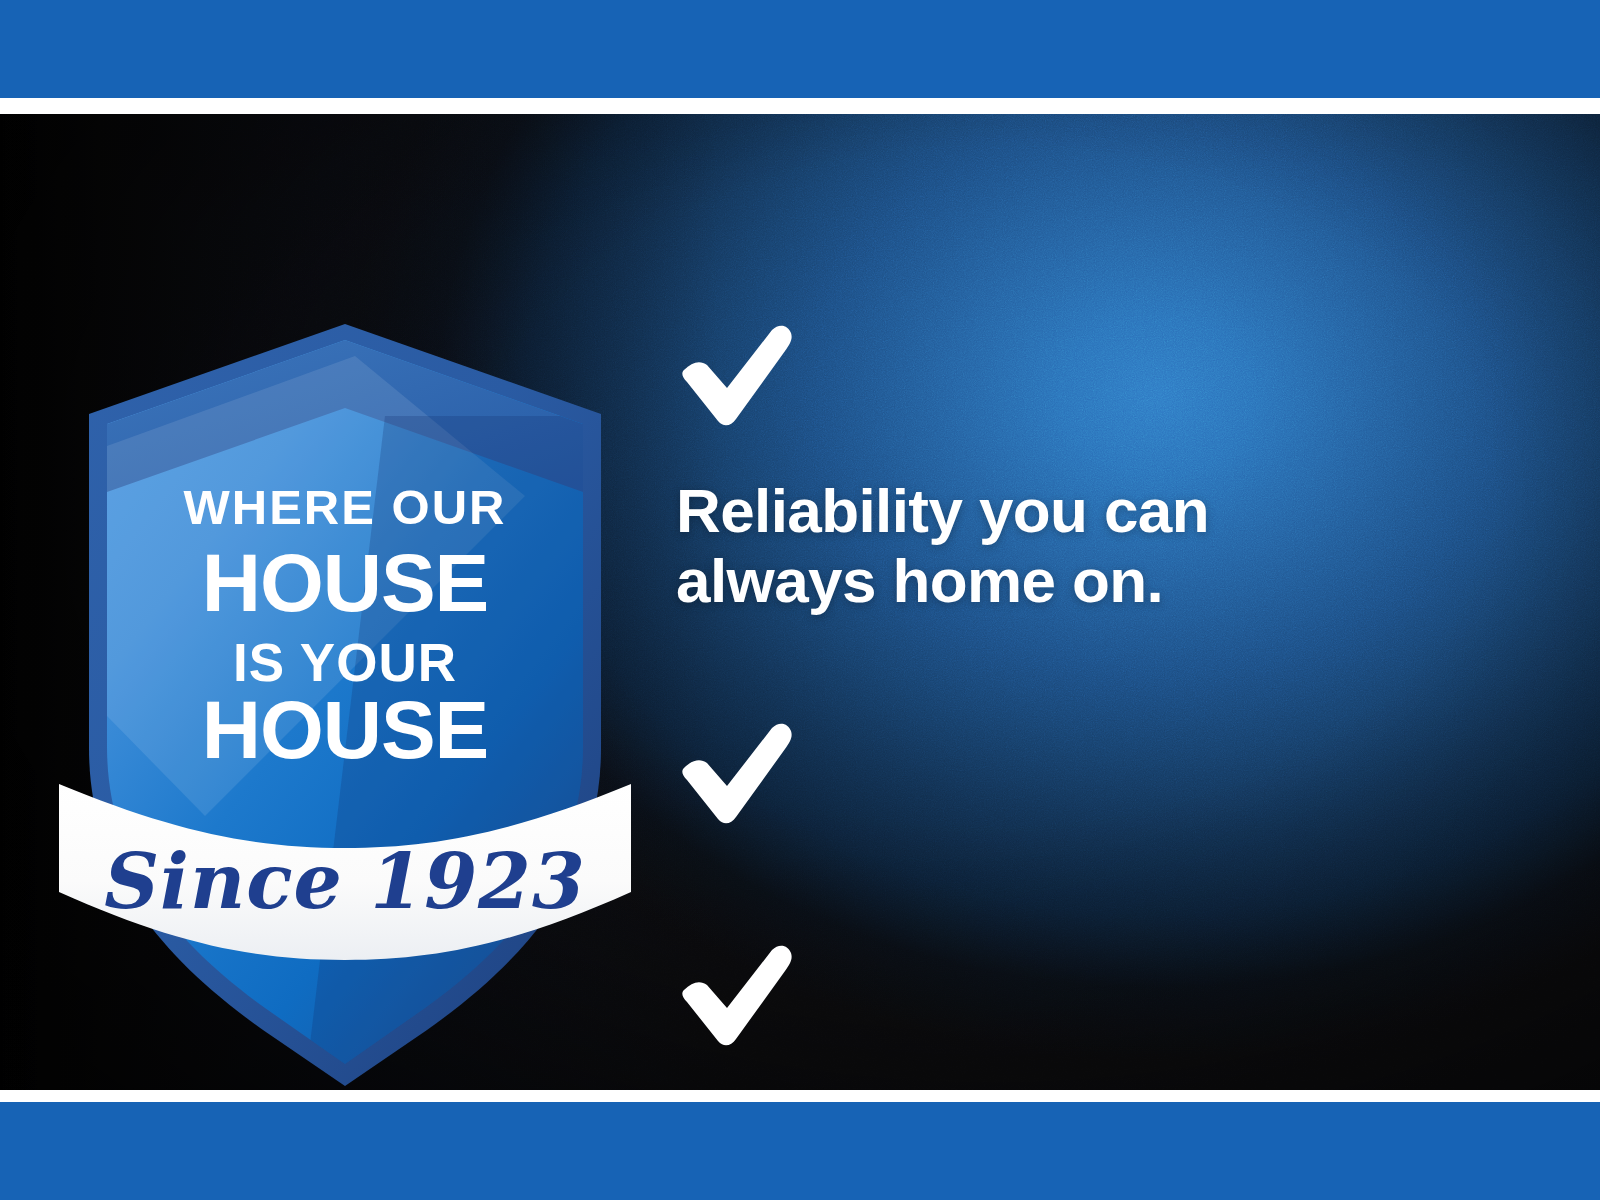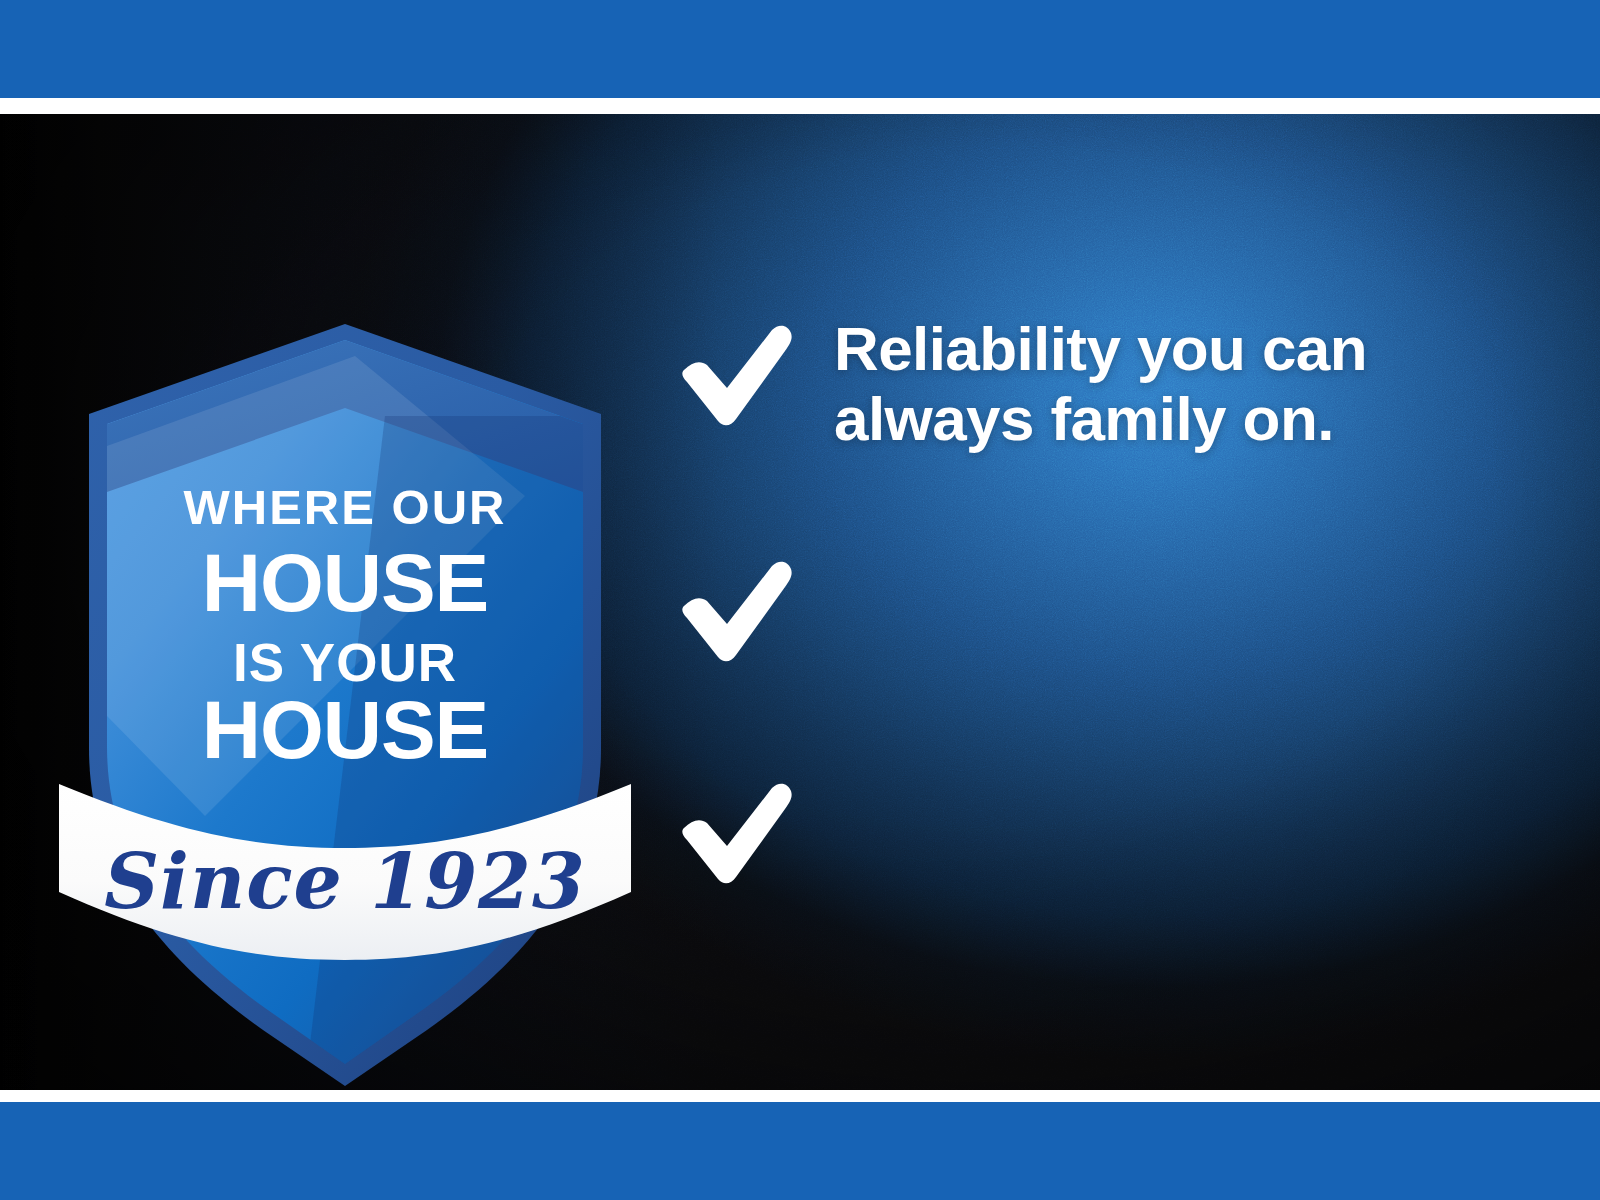--- a/index.html
+++ b/index.html
@@ -142,20 +142,21 @@
     position: absolute;
     left: 676px;
     top: 200px;
     width: 840px;
   }
   .benefit {
     position: relative;
     display: flex;
     align-items: flex-start;
     gap: 40px;
+    flex-direction: column;
   }
   .benefit + .benefit { margin-top: 94px; }
   .b2 { margin-top: 96px !important; }
   .b3 { margin-top: 100px !important; }
 
   .check {
     flex: 0 0 auto;
     width: 118px;
     height: 118px;
     margin-top: 4px;
@@ -276,21 +277,21 @@
       <div class="benefit">
         <div class="check">
           <svg viewBox="0 0 118 118" xmlns="http://www.w3.org/2000/svg">
             <path d="M8 52 C16 44 24 42 31 47 L51 70 L96 12
                      C103 5 112 7 115 15 C117 21 114 26 109 33
                      L60 101 C55 108 48 110 42 103 L11 64 C6 59 5 55 8 52 Z" fill="#ffffff"></path>
           </svg>
         </div>
         <div class="benefit-text">
           <span class="ln">Reliability you can</span>
-          <span class="ln">always family on.</span>
+          <span class="ln">always home on.</span>
         </div>
       </div>
 
       <div class="benefit b2">
         <div class="check">
           <svg viewBox="0 0 118 118" xmlns="http://www.w3.org/2000/svg">
             <path d="M8 52 C16 44 24 42 31 47 L51 70 L96 12
                      C103 5 112 7 115 15 C117 21 114 26 109 33
                      L60 101 C55 108 48 110 42 103 L11 64 C6 59 5 55 8 52 Z" fill="#ffffff"></path>
           </svg>

